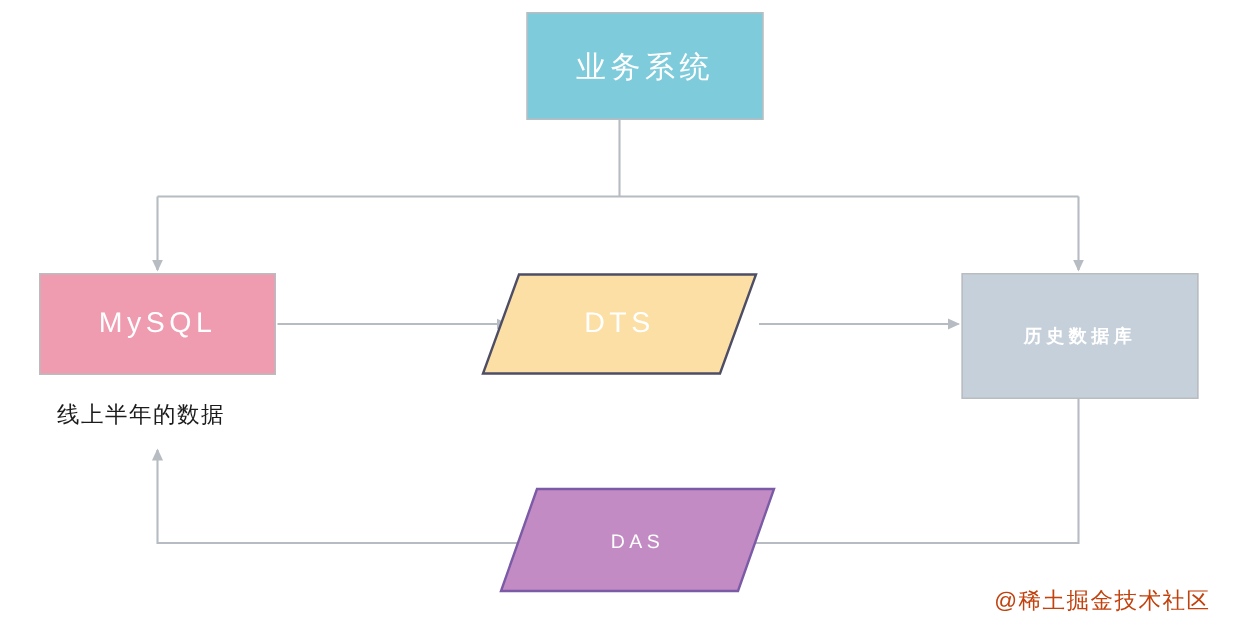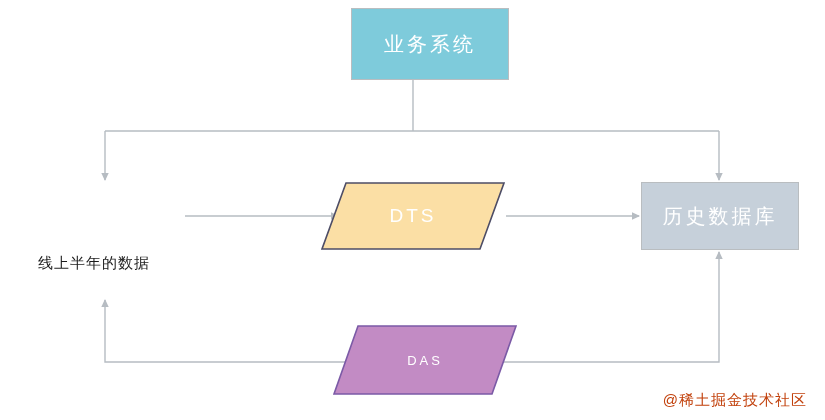--- a/index.html
+++ b/index.html
@@ -71,23 +71,24 @@
     top: 182px;
     width: 158px;
     height: 68px;
     background: #ef9bb0;
     font-size: 19px;
   }
   #node-history {
     left: 641px;
     top: 182px;
     width: 158px;
-    height: 68px;
+    height: 84px;
     background: #c6d0da;
-    font-size: 20px;
+    font-size: 12px;
+    font-weight: bold;
   }
   #node-dts {
     left: 320px;
     top: 181px;
     width: 186px;
     height: 70px;
     font-size: 19px;
     text-align: right;
   }
   #node-das {
@@ -100,21 +101,21 @@
   .caption {
     position: absolute;
     color: #1c1c1c;
     font-size: 15px;
     letter-spacing: 1px;
     white-space: nowrap;
     user-select: none;
   }
   #caption-mysql {
     left: 38px;
-    top: 254px;
+    top: 267px;
     text-align: right;
   }
   #watermark {
     position: absolute;
     right: 18px;
     bottom: 10px;
     color: #c2410c;
     font-size: 15px;
     letter-spacing: 1px;
     white-space: nowrap;
@@ -142,20 +143,23 @@
       <path d="M506,216 L639,216" marker-end="url(#arrow-head)"></path>
       <path d="M350,362 L105,362 L105,300" marker-end="url(#arrow-head)"></path>
       <path d="M500,362 L719,362 L719,252" marker-end="url(#arrow-head)"></path>
     </g>
   </svg>
 
   <div class="node rect-node" id="node-business">
     <span>业务系统</span>
   </div>
 
+  <div class="node rect-node" id="node-mysql">
+    <span>MySQL</span>
+  </div>
 
   <div class="para-wrap" id="node-dts">
     <svg class="para-svg" width="186" height="70" viewBox="0 0 186 70" xmlns="http://www.w3.org/2000/svg">
       <polygon points="26,2 184,2 160,68 2,68" fill="#fbdfa5" stroke="#4d4d66" stroke-width="1.6"></polygon>
     </svg>
     <div class="para-label">
       <span>DTS</span>
     </div>
   </div>
 

